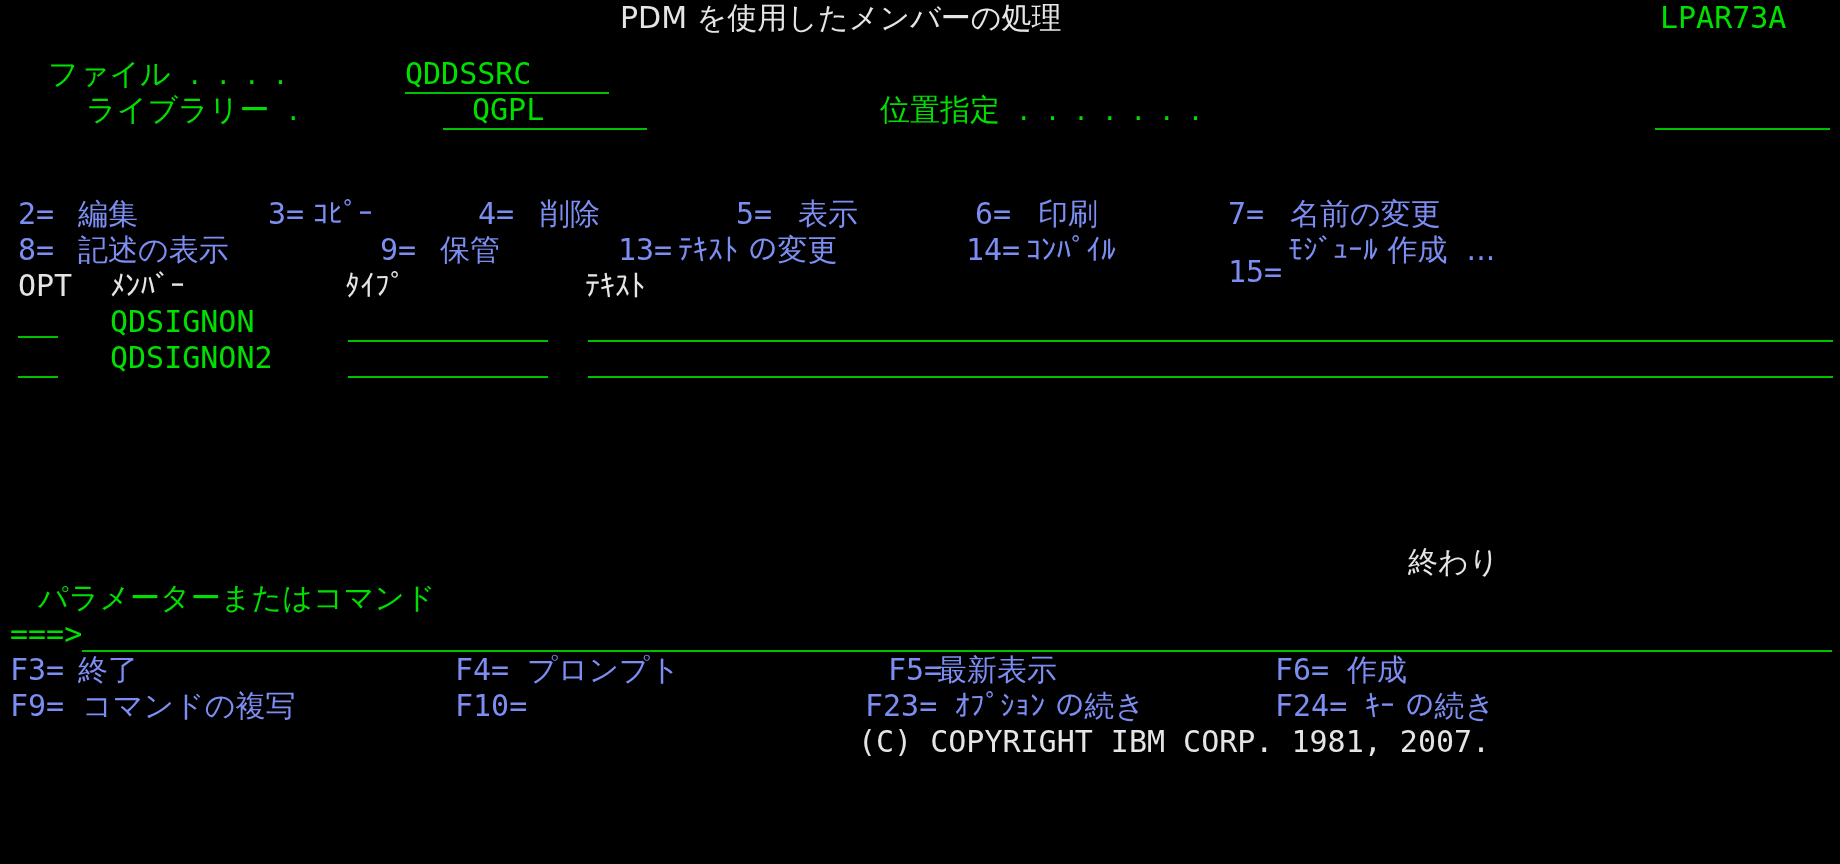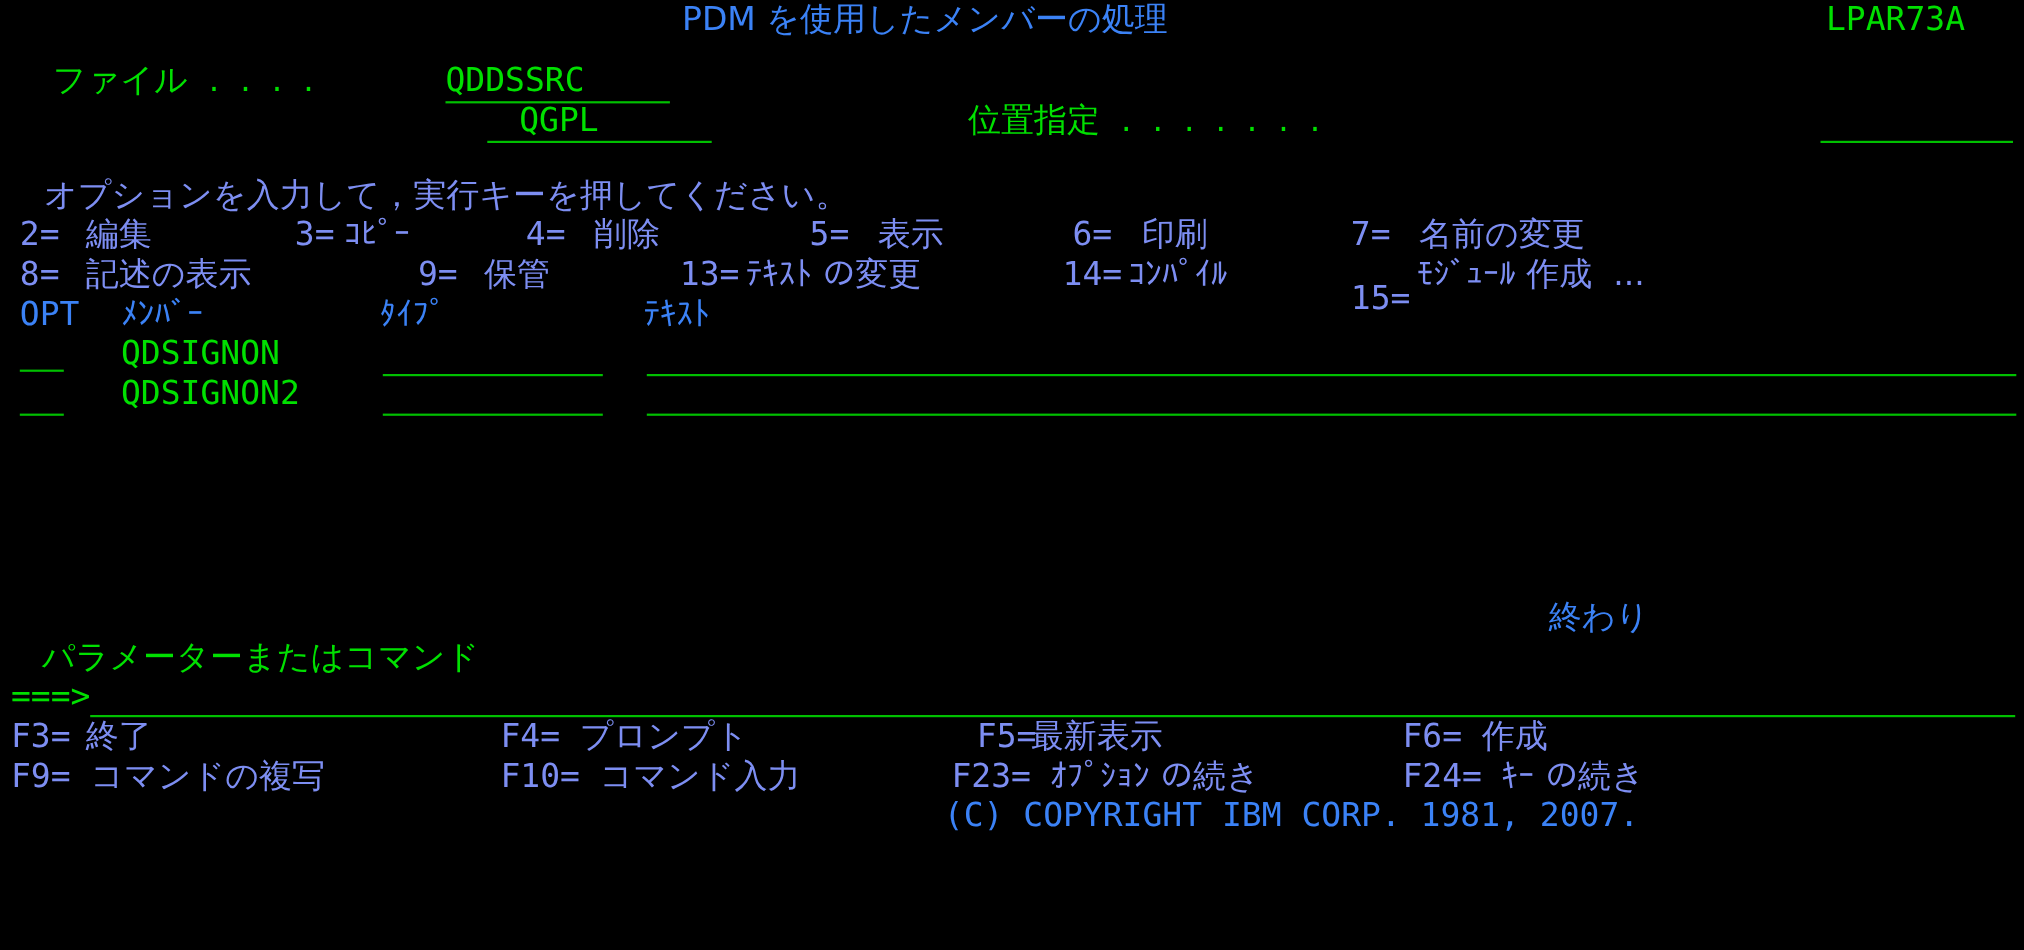--- a/index.html
+++ b/index.html
@@ -30,21 +30,21 @@
     white-space: pre;
   }
   .cell {
     position: absolute;
     white-space: pre;
     top: 0;
     height: 36px;
     line-height: 36px;
   }
   .green  { color: #00e000; }
-  .white  { color: #3b82f6; }
+  .white  { color: #e5e5e5; }
   .blue   { color: #7d8ef2; }
   .fieldline {
     position: absolute;
     height: 2px;
     background: #00c000;
   }
   .jp { font-family: "DejaVu Sans", "Liberation Sans", sans-serif; }
 </style>
 </head>
 <body>
@@ -56,30 +56,28 @@
     <span class="cell green" style="left:1660px;">LPAR73A</span>
   </div>
 
   <div class="row" style="top:56px;">
     <span class="cell green jp" style="left:48px;">ファイル  .  .  .  .</span>
     <span class="cell green" style="left:405px;">QDDSSRC</span>
   </div>
   <div class="fieldline" style="left:405px; top:92px; width:204px;"></div>
 
   <div class="row" style="top:92px;">
+    <span class="cell green jp" style="left:86px;">ライブラリー  .</span>
     <span class="cell green" style="left:472px;">QGPL</span>
     <span class="cell green jp" style="left:880px;">位置指定  .  .  .  .  .  .  .</span>
     <span class="cell green" style="left:1660px;"></span>
   </div>
   <div class="fieldline" style="left:443px; top:128px; width:204px;"></div>
   <div class="fieldline" style="left:1655px; top:128px; width:175px;"></div>
 
-  <div class="row" style="top:160px;">
-    <span class="cell blue jp" style="left:40px;">オプションを入力して，実行キーを押してください。</span>
-  </div>
 
   <div class="row" style="top:196px;">
     <span class="cell blue" style="left:18px;">2=</span>
     <span class="cell blue jp" style="left:78px;">編集</span>
     <span class="cell blue" style="left:268px;">3=</span>
     <span class="cell blue jp" style="left:313px;">ｺﾋﾟｰ</span>
     <span class="cell blue" style="left:478px;">4=</span>
     <span class="cell blue jp" style="left:540px;">削除</span>
     <span class="cell blue" style="left:736px;">5=</span>
     <span class="cell blue jp" style="left:798px;">表示</span>
@@ -151,21 +149,20 @@
     <span class="cell blue" style="left:865px;margin-left:23px;">F5=</span>
     <span class="cell blue jp" style="left:937px;">最新表示</span>
     <span class="cell blue" style="left:1275px;">F6=</span>
     <span class="cell blue jp" style="left:1347px;">作成</span>
   </div>
 
   <div class="row" style="top:688px;">
     <span class="cell blue" style="left:10px;">F9=</span>
     <span class="cell blue jp" style="left:82px;">コマンドの複写</span>
     <span class="cell blue" style="left:455px;">F10=</span>
-    <span class="cell blue jp" style="left:545px;">コマンド入力</span>
     <span class="cell blue" style="left:865px;">F23=</span>
     <span class="cell blue jp" style="left:955px;">ｵﾌﾟｼｮﾝ の続き</span>
     <span class="cell blue" style="left:1275px;">F24=</span>
     <span class="cell blue jp" style="left:1365px;">ｷｰ の続き</span>
   </div>
 
   <div class="row" style="top:724px;margin-left:40px;">
     <span class="cell white" style="left:818px;">(C) COPYRIGHT IBM CORP. 1981, 2007.</span>
   </div>
 

